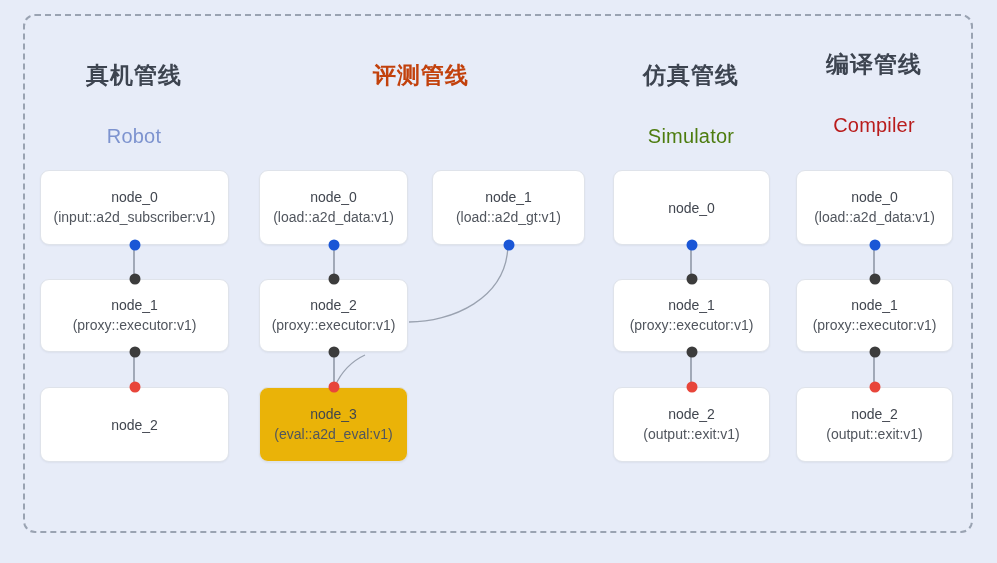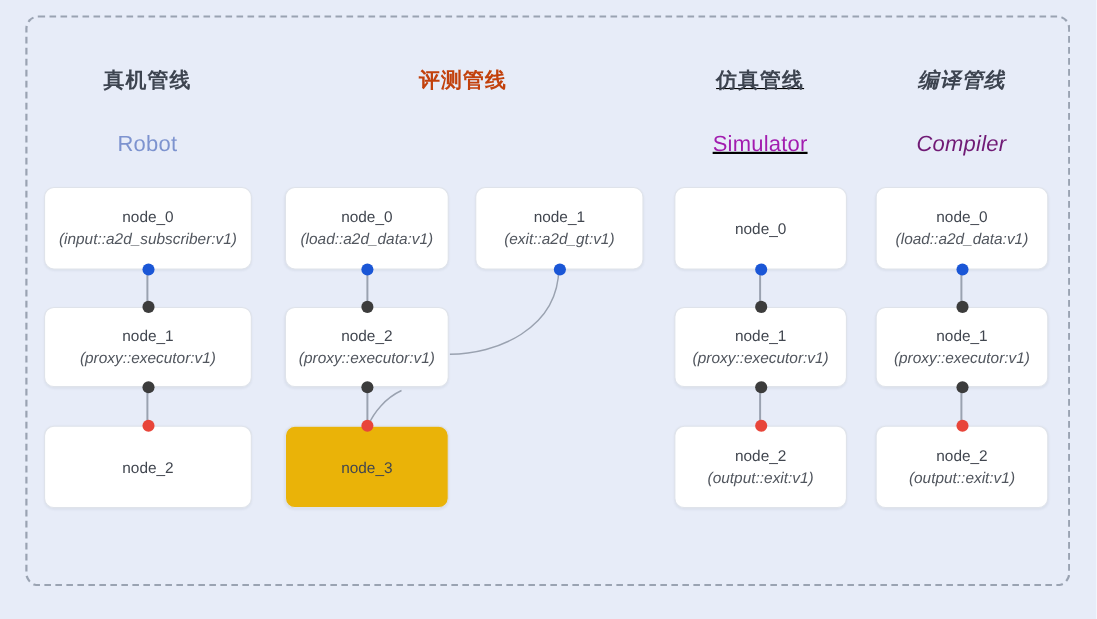--- a/index.html
+++ b/index.html
@@ -37,21 +37,21 @@
     top: 0;
     width: 997px;
     height: 563px;
   }
   .col-head {
     position: absolute;
     text-align: center;
     white-space: nowrap;
   }
   .col-title {
-    font-size: 19px;
+    font-size: 23px;
     font-weight: bold;
     color: #3d4450;
     letter-spacing: 1px;
   }
   .col-sub {
     font-size: 20px;
     color: #7d93cf;
     font-weight: normal;
     letter-spacing: 0.2px;
   }
@@ -70,21 +70,20 @@
   }
   .node-id {
     font-size: 14px;
     color: #41464f;
     line-height: 20px;
   }
   .node-kind {
     font-size: 14px;
     color: #51565e;
     line-height: 21px;
-    font-style: italic;
   }
   .port {
     position: absolute;
     width: 11px;
     height: 11px;
     border-radius: 50%;
     transform: translate(-50%, -50%);
   }
 </style>
 </head>
@@ -108,27 +107,27 @@
     </svg>
 
   <div id="headers">
       <div class="col-head" style="left: 14px; top: 60px; width: 240px;">
         <div class="col-title" style="color: rgb(61, 68, 80);">真机管线</div>
         <div class="col-sub" style="color: rgb(125, 147, 207); margin-top: 34px;">Robot</div>
       </div>
       <div class="col-head" style="left: 301px; top: 60px; width: 240px;">
         <div class="col-title" style="color: #c2410c;">评测管线</div>
       </div>
-      <div class="col-head" style="left: 571px; top: 60px; width: 240px; text-decoration: underline;">
+      <div class="col-head" style="left: 571px; top: 60px; width: 240px;">
         <div class="col-title" style="color: rgb(61, 68, 80);">仿真管线</div>
-        <div class="col-sub" style="color: #a21caf; margin-top: 34px;">Simulator</div>
+        <div class="col-sub" style="color: #4d7c0f; margin-top: 34px;">Simulator</div>
       </div>
-      <div class="col-head" style="left: 754px; top: 60px; width: 240px; font-style: italic;">
+      <div class="col-head" style="left: 754px; top: 49px; width: 240px;">
         <div class="col-title" style="color: rgb(61, 68, 80);">编译管线</div>
-        <div class="col-sub" style="color: #701a75; margin-top: 34px;">Compiler</div>
+        <div class="col-sub" style="color: #b91c1c; margin-top: 34px;">Compiler</div>
       </div>
     </div>
   <div id="nodes">
       <div class="node" style="left: 40px; top: 170px; width: 189px; height: 75px; background: rgb(255, 255, 255); border-color: rgb(223, 227, 234);">
         <div class="node-id">node_0</div>
         <div class="node-kind">(input::a2d_subscriber:v1)</div>
       </div>
       <div class="port" style="background: rgb(26, 86, 214); left: 134.5px; top: 245px;"></div>
       <div class="node" style="left: 40px; top: 279px; width: 189px; height: 73px; background: rgb(255, 255, 255); border-color: rgb(223, 227, 234);">
         <div class="node-id">node_1</div>
@@ -140,31 +139,32 @@
         <div class="node-id">node_2</div>
       </div>
       <div class="port" style="background: rgb(232, 69, 58); left: 134.5px; top: 387px;"></div>
       <div class="node" style="left: 259px; top: 170px; width: 149px; height: 75px; background: rgb(255, 255, 255); border-color: rgb(223, 227, 234);">
         <div class="node-id">node_0</div>
         <div class="node-kind">(load::a2d_data:v1)</div>
       </div>
       <div class="port" style="background: rgb(26, 86, 214); left: 333.5px; top: 245px;"></div>
       <div class="node" style="left: 432px; top: 170px; width: 153px; height: 75px; background: rgb(255, 255, 255); border-color: rgb(223, 227, 234);">
         <div class="node-id">node_1</div>
-        <div class="node-kind">(exit::a2d_gt:v1)</div>
+        <div class="node-kind">(load::a2d_gt:v1)</div>
       </div>
       <div class="port" style="background: rgb(26, 86, 214); left: 508.5px; top: 245px;"></div>
       <div class="node" style="left: 259px; top: 279px; width: 149px; height: 73px; background: rgb(255, 255, 255); border-color: rgb(223, 227, 234);">
         <div class="node-id">node_2</div>
         <div class="node-kind">(proxy::executor:v1)</div>
       </div>
       <div class="port" style="background: rgb(60, 60, 60); left: 333.5px; top: 279px;"></div>
       <div class="port" style="background: rgb(60, 60, 60); left: 333.5px; top: 352px;"></div>
       <div class="node" style="left: 259px; top: 387px; width: 149px; height: 75px; background: #eab308; border-color: rgb(223, 227, 234);">
         <div class="node-id">node_3</div>
+        <div class="node-kind">(eval::a2d_eval:v1)</div>
       </div>
       <div class="port" style="background: rgb(232, 69, 58); left: 333.5px; top: 387px;"></div>
       <div class="node" style="left: 613px; top: 170px; width: 157px; height: 75px; background: rgb(255, 255, 255); border-color: rgb(223, 227, 234);">
         <div class="node-id">node_0</div>
       </div>
       <div class="port" style="background: rgb(26, 86, 214); left: 691.5px; top: 245px;"></div>
       <div class="node" style="left: 613px; top: 279px; width: 157px; height: 73px; background: rgb(255, 255, 255); border-color: rgb(223, 227, 234);">
         <div class="node-id">node_1</div>
         <div class="node-kind">(proxy::executor:v1)</div>
       </div>

